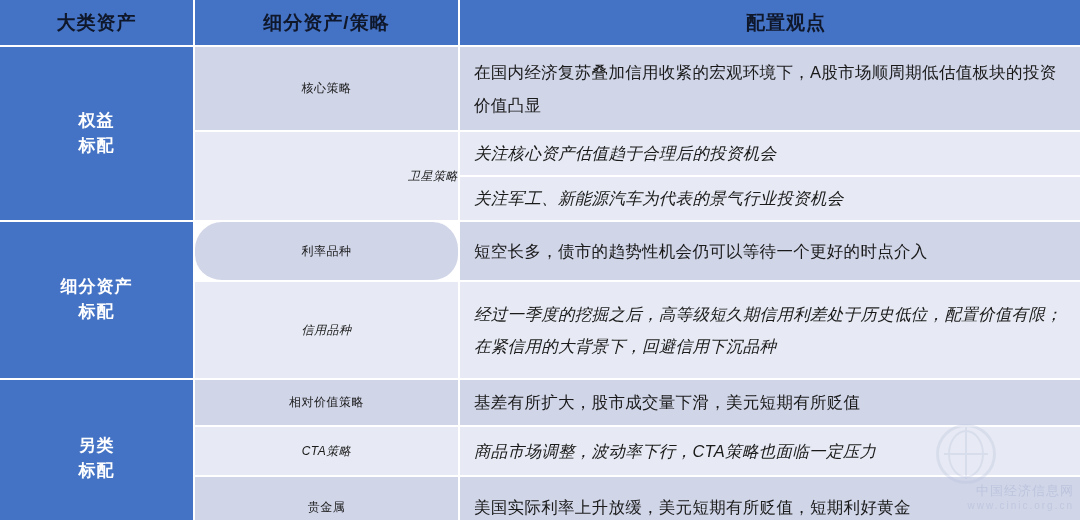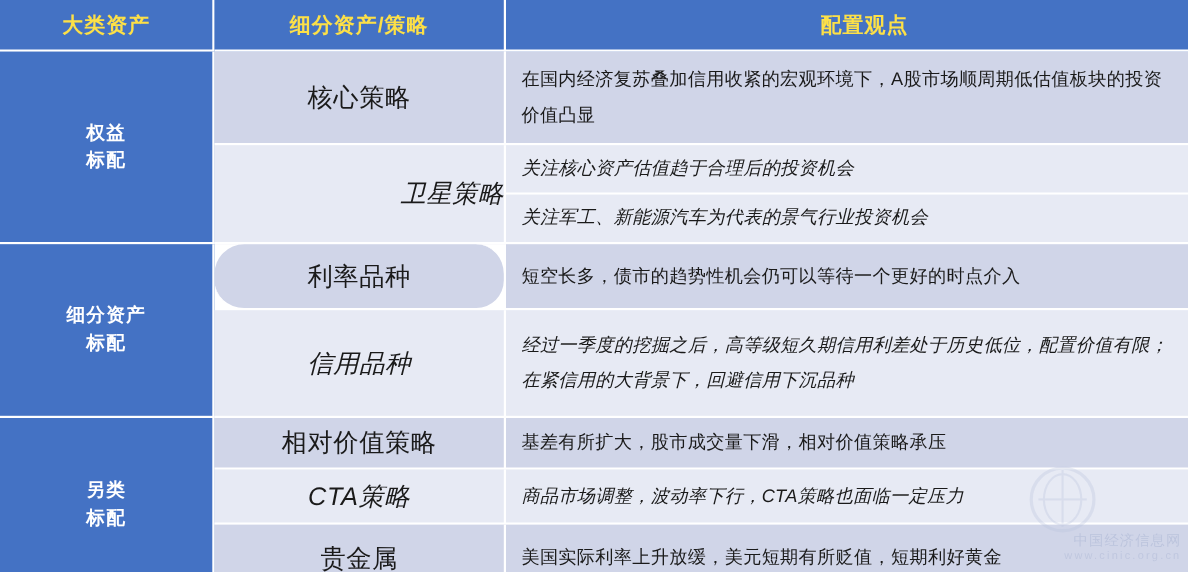--- a/index.html
+++ b/index.html
@@ -25,21 +25,21 @@
     width: 1080px;
     height: 520px;
     border-collapse: separate;
     border-spacing: 0;
     table-layout: fixed;
   }
 
   
   thead th {
     background: #4472c4;
-    color: #fde047;
+    color: #0f172a;
     font-size: 19px;
     font-weight: bold;
     letter-spacing: 1px;
     text-align: center;
     vertical-align: middle;
     height: 45px;
     padding: 0;
     border-right: 2px solid #ffffff;
     border-bottom: 2px solid #ffffff;
   }
@@ -56,21 +56,21 @@
     padding: 0;
     letter-spacing: 1px;
     line-height: 1.45;
     border-right: 2px solid #ffffff;
     border-bottom: 2px solid #ffffff;
   }
   td.asset-class.bottom { border-bottom: none; }
 
   
   td.strategy {
-    font-size: 23px;
+    font-size: 12px;
     color: #1a1a1a;
     text-align: center;
     vertical-align: middle;
     padding: 0;
     letter-spacing: 0.5px;
     border-right: 2px solid #ffffff;
     border-bottom: 2px solid #ffffff;
   }
 
   
@@ -219,21 +219,21 @@
         <td class="strategy tint-light" style="height:96px;">信用品种</td>
         <td class="view wrap tint-light">经过一季度的挖掘之后，高等级短久期信用利差处于历史低位，配置价值有限；在紧信用的大背景下，回避信用下沉品种</td>
       </tr>
 
       <tr>
         <td class="asset-class bottom" rowspan="3">
           <span>另类</span><br>
           <span>标配</span>
         </td>
         <td class="strategy tint-dark" style="height:45px;">相对价值策略</td>
-        <td class="view tint-dark">基差有所扩大，股市成交量下滑，相对价值策略承压</td>
+        <td class="view tint-dark">基差有所扩大，股市成交量下滑，美元短期有所贬值</td>
       </tr>
 
       <tr>
         <td class="strategy tint-light" style="height:48px;margin-top:25px;">CTA策略</td>
         <td class="view tint-light">商品市场调整，波动率下行，CTA策略也面临一定压力</td>
       </tr>
 
       <tr>
         <td class="strategy tint-dark nb" style="height:60px;">贵金属</td>
         <td class="view tint-dark nb">美国实际利率上升放缓，美元短期有所贬值，短期利好黄金</td>

